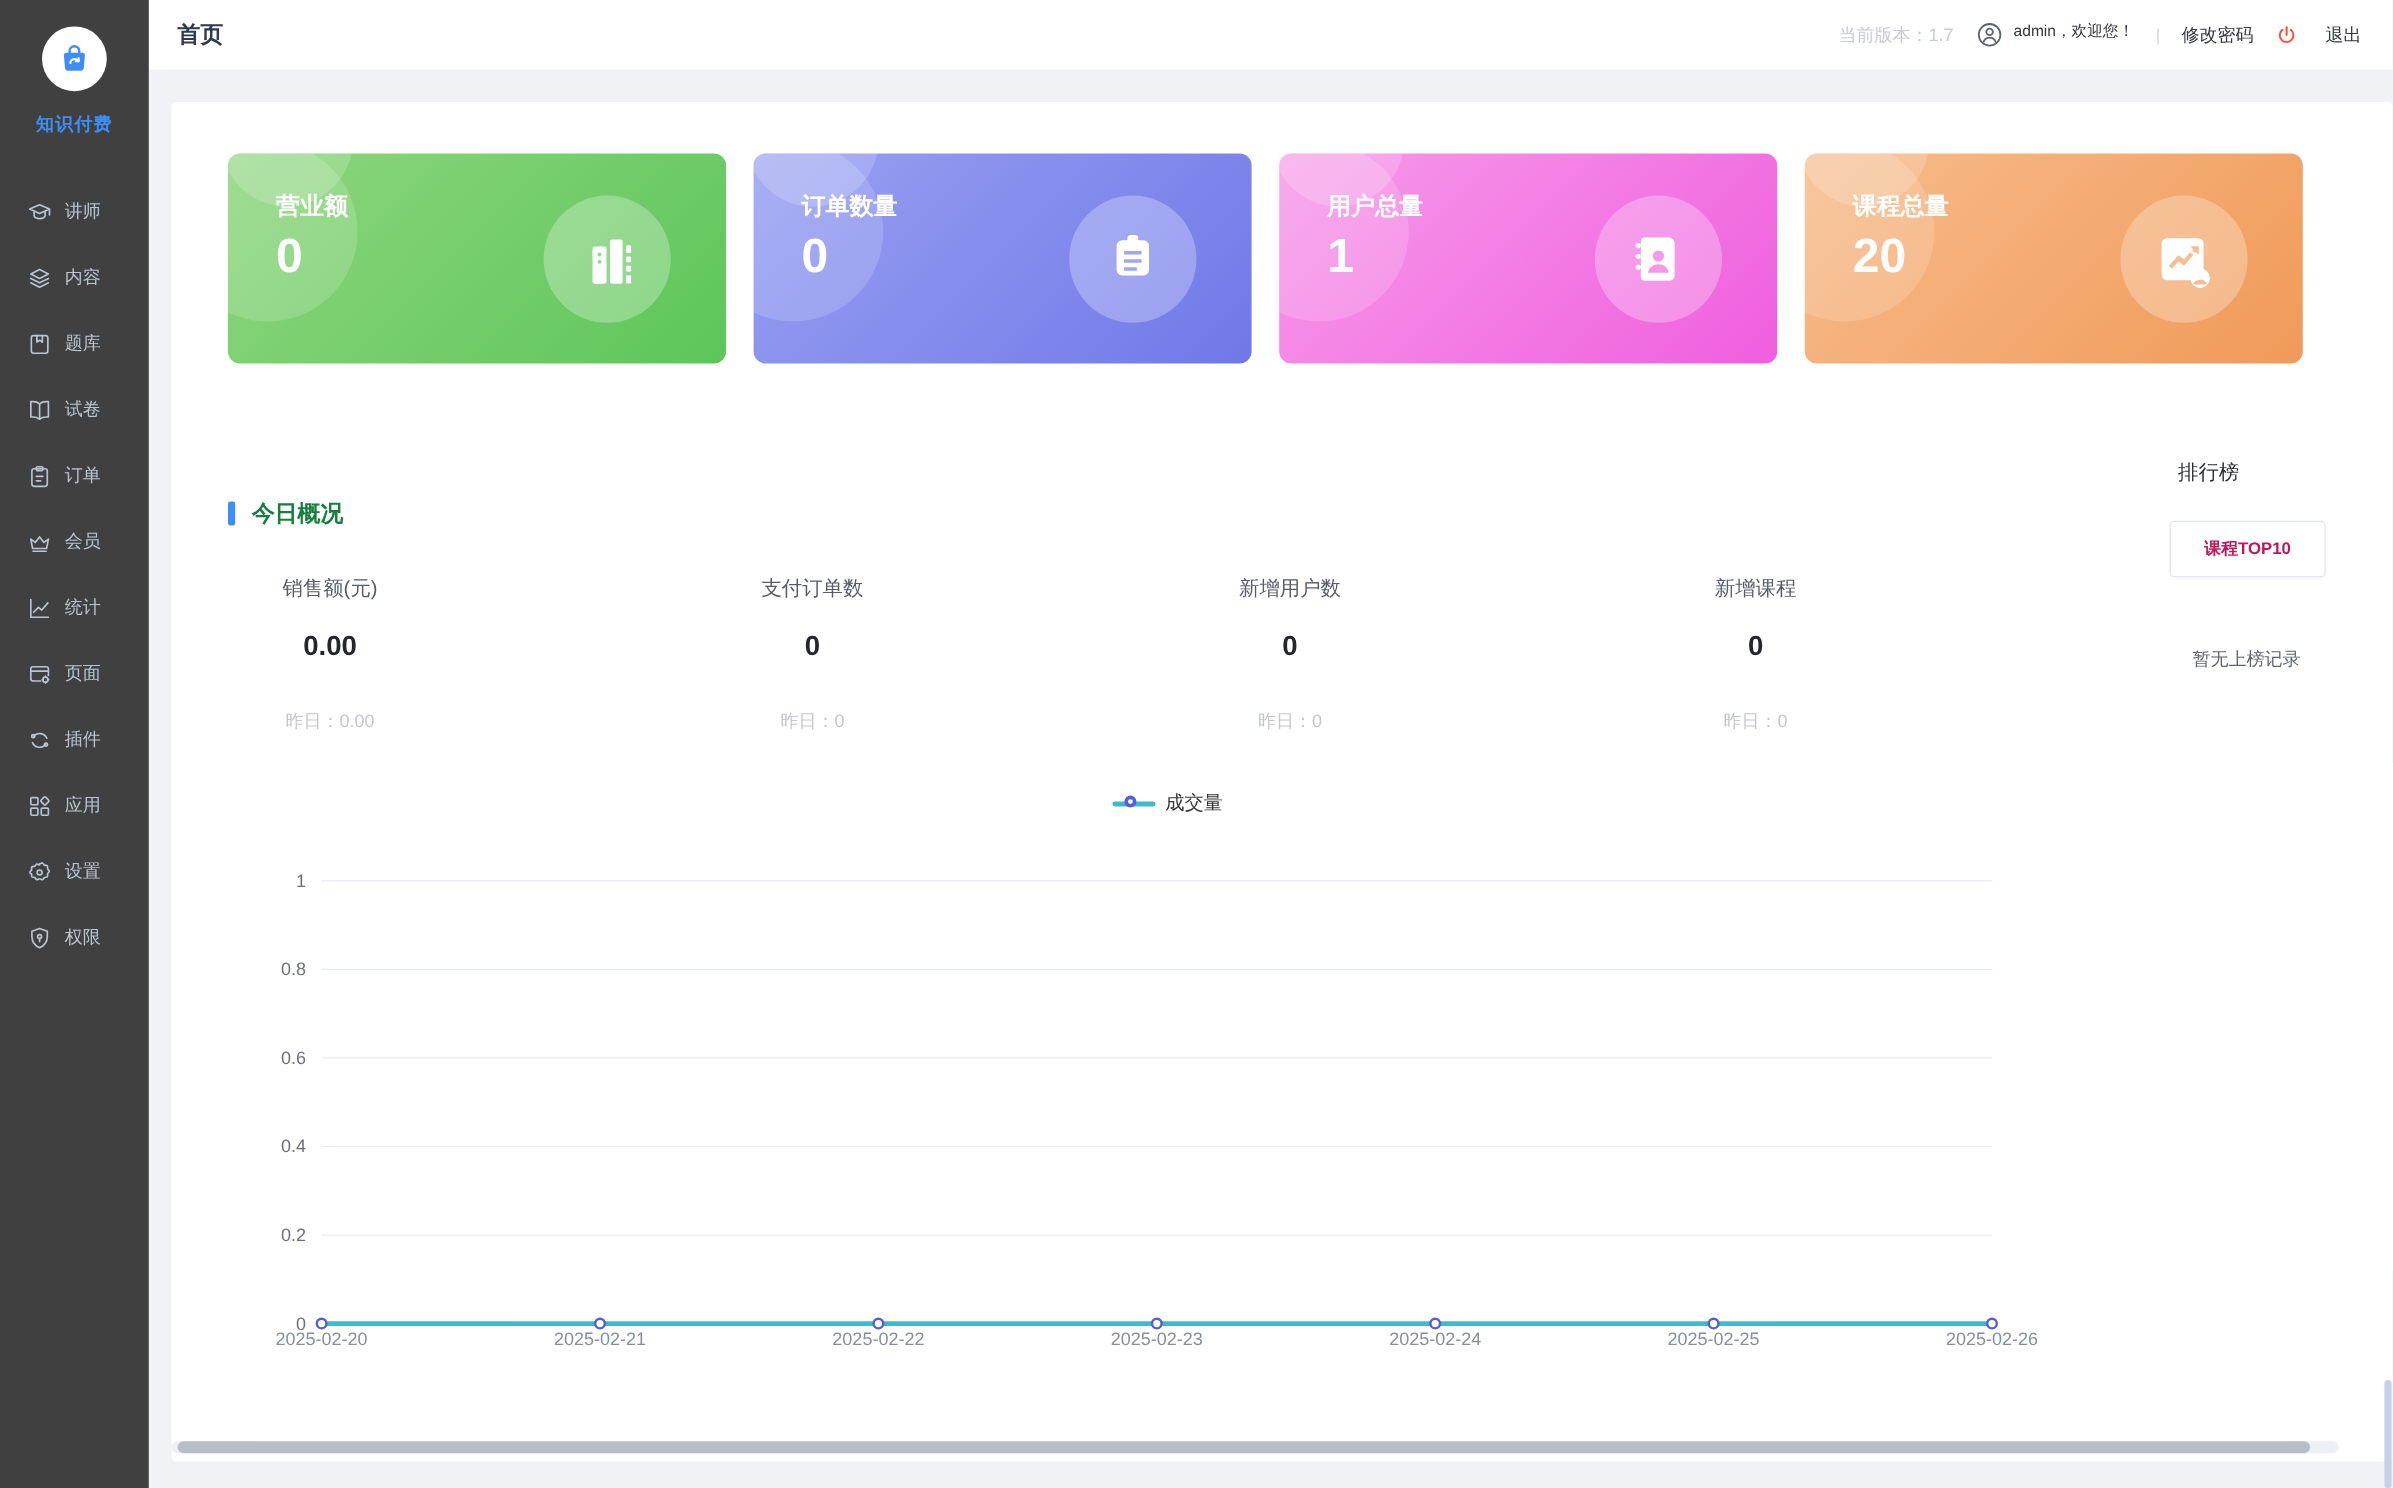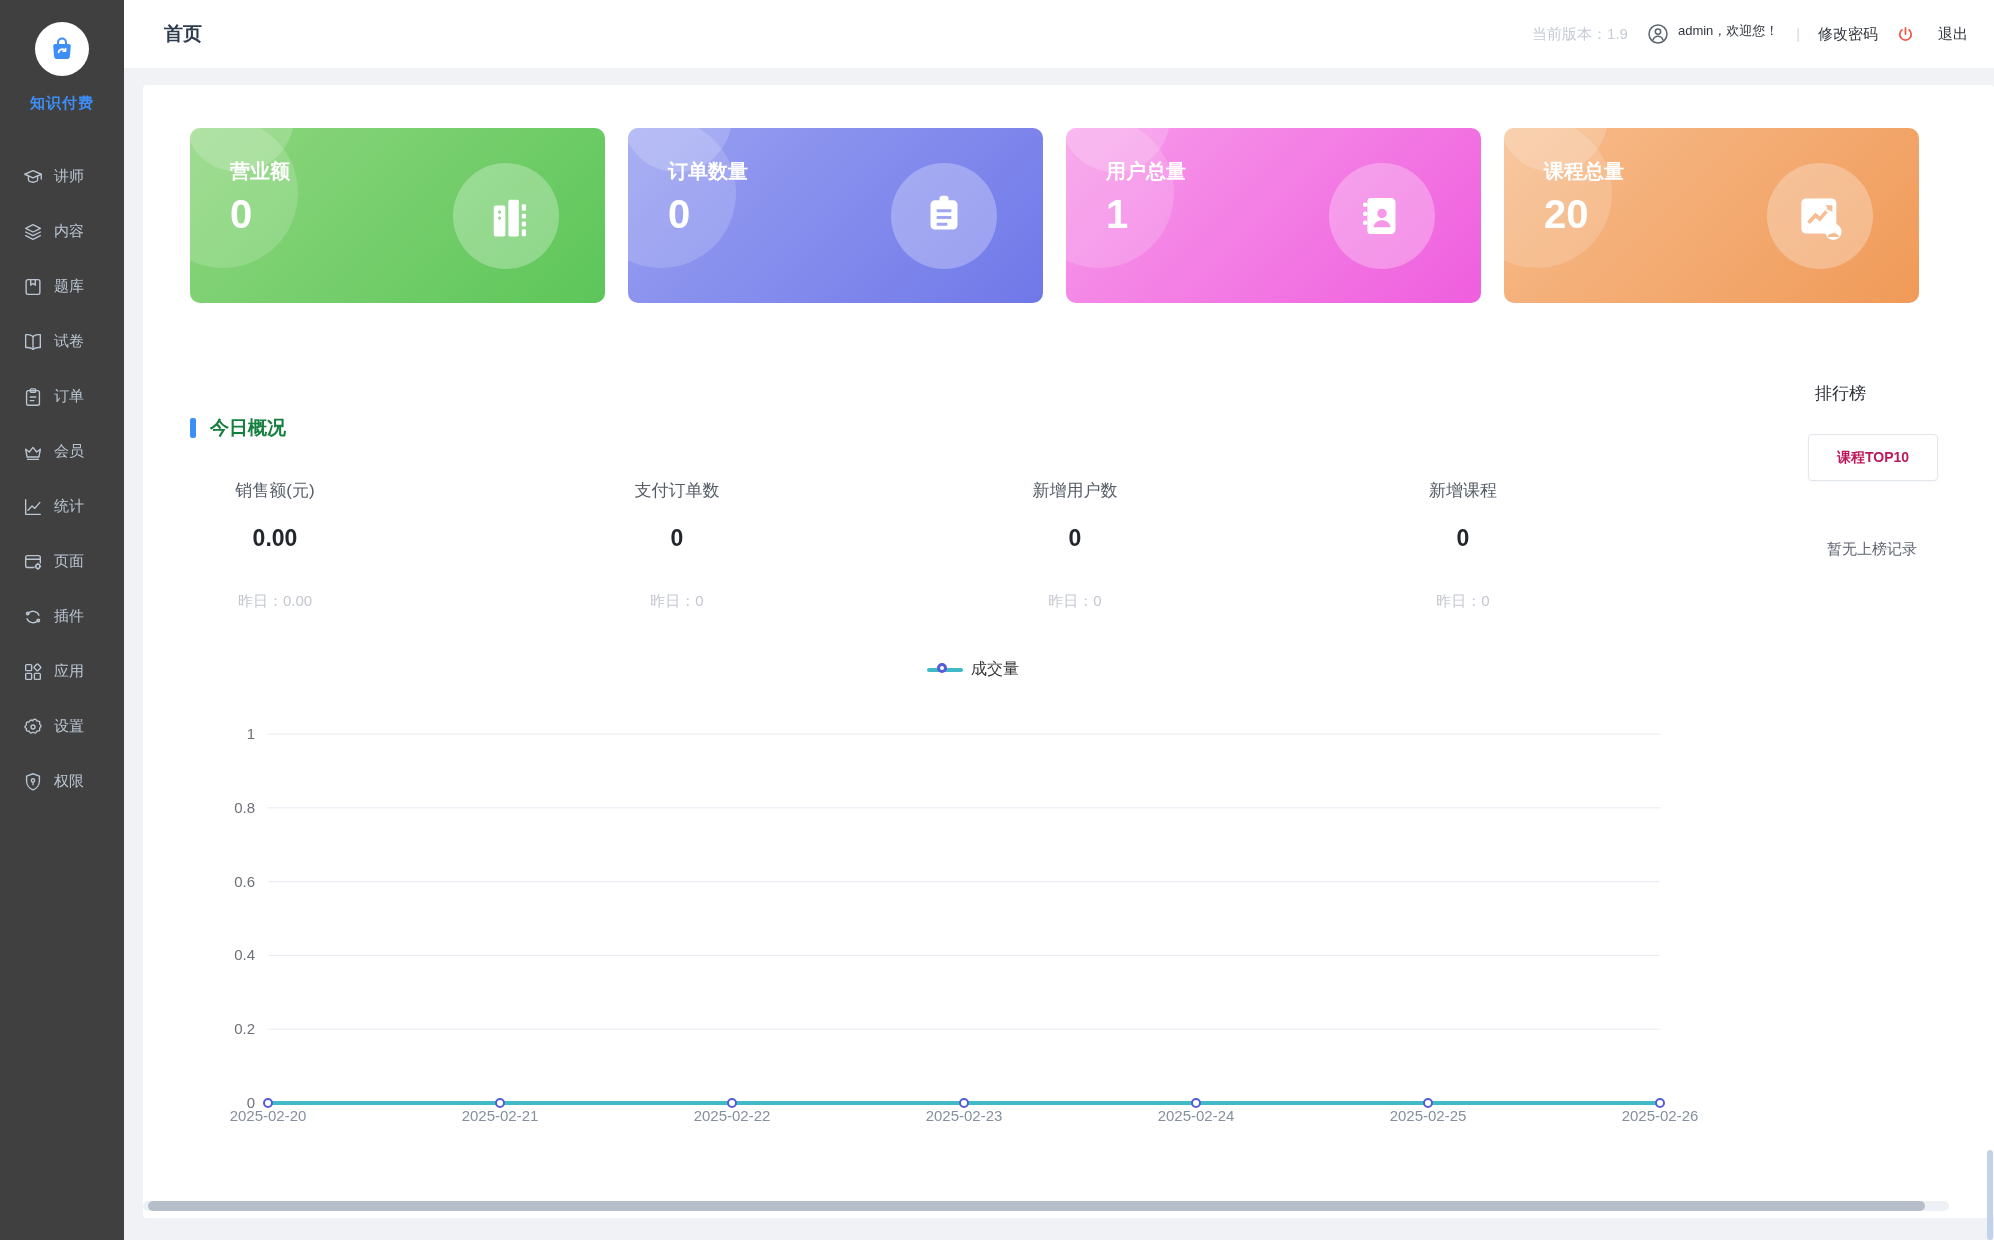--- a/index.html
+++ b/index.html
@@ -11,21 +11,21 @@
   .logo-wrap { width:100%; display:flex; flex-direction:column; align-items:center; padding-top:22px; }
   .logo-circle { width:54px; height:54px; border-radius:50%; background:#ffffff; display:flex; align-items:center; justify-content:center; }
   .brand-name { margin-top:18px; color:#3e8ef7; font-size:15px; font-weight:bold; letter-spacing:1px; }
   .menu { margin-top:36px; display:flex; flex-direction:column; }
   .menu-item { height:55px; display:flex; align-items:center; padding-left:22px; color:#b9c5d2; cursor:pointer; }
   .menu-item .mi-icon { width:22px; height:22px; margin-right:10px; display:flex; align-items:center; justify-content:center; }
   .menu-item .mi-label { font-size:15px; }
   .menu-item svg { stroke:#b9c5d2; fill:none; stroke-width:1.5; stroke-linecap:round; stroke-linejoin:round; }
 
   
-  .header { position:absolute; left:124px; top:0; width:1870px; height:68px; background:#ffffff; display:flex; align-items:center; justify-content:space-between; padding:0 26px 0 40px; }
+  .header { position:absolute; left:124px; top:0; width:1870px; height:58px; background:#ffffff; display:flex; align-items:center; justify-content:space-between; padding:0 26px 0 24px; }
   .page-title { font-size:19px; font-weight:bold; color:#2e3a4d; }
   .header-right { display:flex; align-items:center; gap:18px; }
   .version { color:#c6cbd4; font-size:15px; }
   .user-chunk { display:flex; align-items:flex-start; gap:8px; color:#32373e; font-size:13px; cursor:pointer; }
   .h-divider { color:#d4d7dd; font-size:14px; }
   .link-plain { color:#32373e; font-size:15px; cursor:pointer; }
   .logout-chunk { display:flex; align-items:center; gap:23px; color:#32373e; font-size:15px; cursor:pointer; }
 
   
   .main-card { position:absolute; left:143px; top:85px; width:1851px; height:1133px; background:#ffffff; border-radius:4px; }
@@ -217,21 +217,21 @@
         </span>
         <span class="mi-label">权限</span>
       </div>
 
     </nav>
   </aside>
 
   <header class="header">
     <div class="page-title">首页</div>
     <div class="header-right">
-      <span class="version">当前版本：1.9</span>
+      <span class="version">当前版本：1.7</span>
       <span class="user-chunk">
         <svg width="24" height="24" viewBox="0 0 24 24" fill="none" stroke="#5c6470" stroke-width="1.5">
           <circle cx="12" cy="12" r="9"></circle>
             <circle cx="12" cy="9.6" r="2.7"></circle>
             <path d="M6.8 18.3c.9-2.6 2.9-4 5.2-4s4.3 1.4 5.2 4"></path>
         </svg>
         <span>admin，欢迎您！</span>
       </span>
       <span class="h-divider">|</span>
       <span class="link-plain">修改密码</span>

